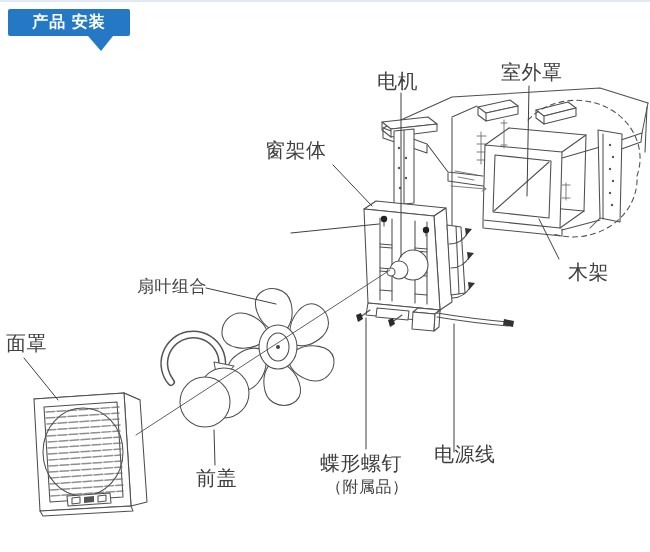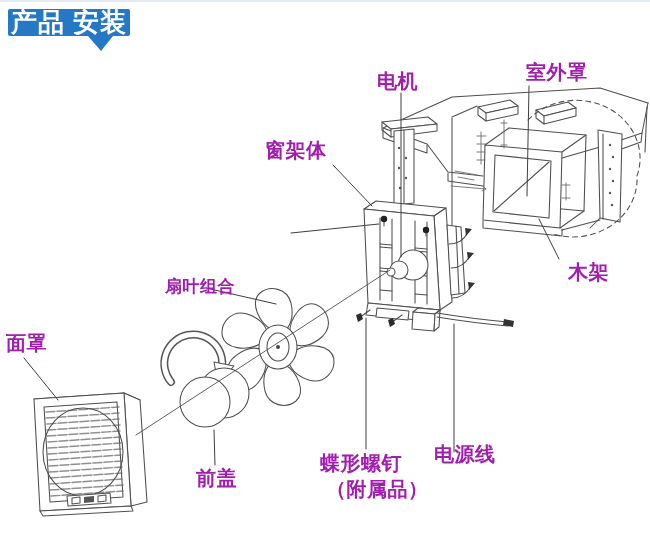--- a/index.html
+++ b/index.html
@@ -1,30 +1,30 @@
 <!DOCTYPE html>
 <html><head>
 <meta charset="utf-8">
 <style>
   html,body{margin:0;padding:0;background:#fff;}
   #stage{position:relative;width:650px;height:552px;background:#ffffff;overflow:hidden;
          font-family:"Liberation Sans","DejaVu Sans",sans-serif;}
   .toprule1{position:absolute;left:0;top:2;width:650px;height:2px;background:#b9cfe5;}
   .toprule2{position:absolute;left:0;top:4;width:650px;height:2px;background:#e2eaf5;}
   .badge{position:absolute;left:8px;top:9px;width:122px;height:27px;background:#2478c4;
-         color:#fff;font-size:26px;font-weight:700;letter-spacing:1px;
+         color:#fff;font-size:16px;font-weight:700;letter-spacing:1px;
          display:flex;align-items:center;justify-content:center;border-radius:2px;}
   .badge-tail{position:absolute;left:88px;top:36px;width:0;height:0;
          border-left:13px solid transparent;border-right:12px solid transparent;
          border-top:15px solid #2478c4;}
   svg{position:absolute;left:0;top:0;}
-  .lbl{position:absolute;color:#a21caf;font-weight:700;font-size:20px;line-height:1;
+  .lbl{position:absolute;color:#404040;font-weight:400;font-size:20px;line-height:1;
        letter-spacing:0.5px;white-space:nowrap;}
-  .lbl.small{font-size:17px;margin-left:28px;}
-  .lbl.mid{font-size:20px;}
+  .lbl.small{font-size:17px;}
+  .lbl.mid{font-size:16px;}
 </style>
 </head>
 <body>
 
 <div id="stage">
   <div class="toprule1"></div>
   <div class="toprule2"></div>
 
   <div class="badge">
     <span>产品 安装</span>
@@ -213,21 +213,21 @@
         <path d="M206,288 L276,304"></path>
         <path d="M24,358 L58,400"></path>
         <path d="M214,430 L215,465"></path>
         <path d="M366,318 L366,449"></path>
         <path d="M454,324 L454,452"></path>
       </g>
     </g>
   </svg>
 
   <div class="lbl" style="left:377px;top:71px">电机</div>
-  <div class="lbl" style="left:526px;top:62px">室外罩</div>
+  <div class="lbl" style="left:501px;top:62px">室外罩</div>
   <div class="lbl" style="left:265px;top:140px">窗架体</div>
   <div class="lbl" style="left:568px;top:262px">木架</div>
   <div class="lbl small" style="left:137px;top:278px">扇叶组合</div>
   <div class="lbl" style="left:6px;top:333px">面罩</div>
   <div class="lbl" style="left:196px;top:468px">前盖</div>
   <div class="lbl" style="left:320px;top:453px">蝶形螺钉</div>
   <div class="lbl mid" style="left:326px;top:479px">（附属品）</div>
   <div class="lbl" style="left:434px;top:444px">电源线</div>
 </div>
 

